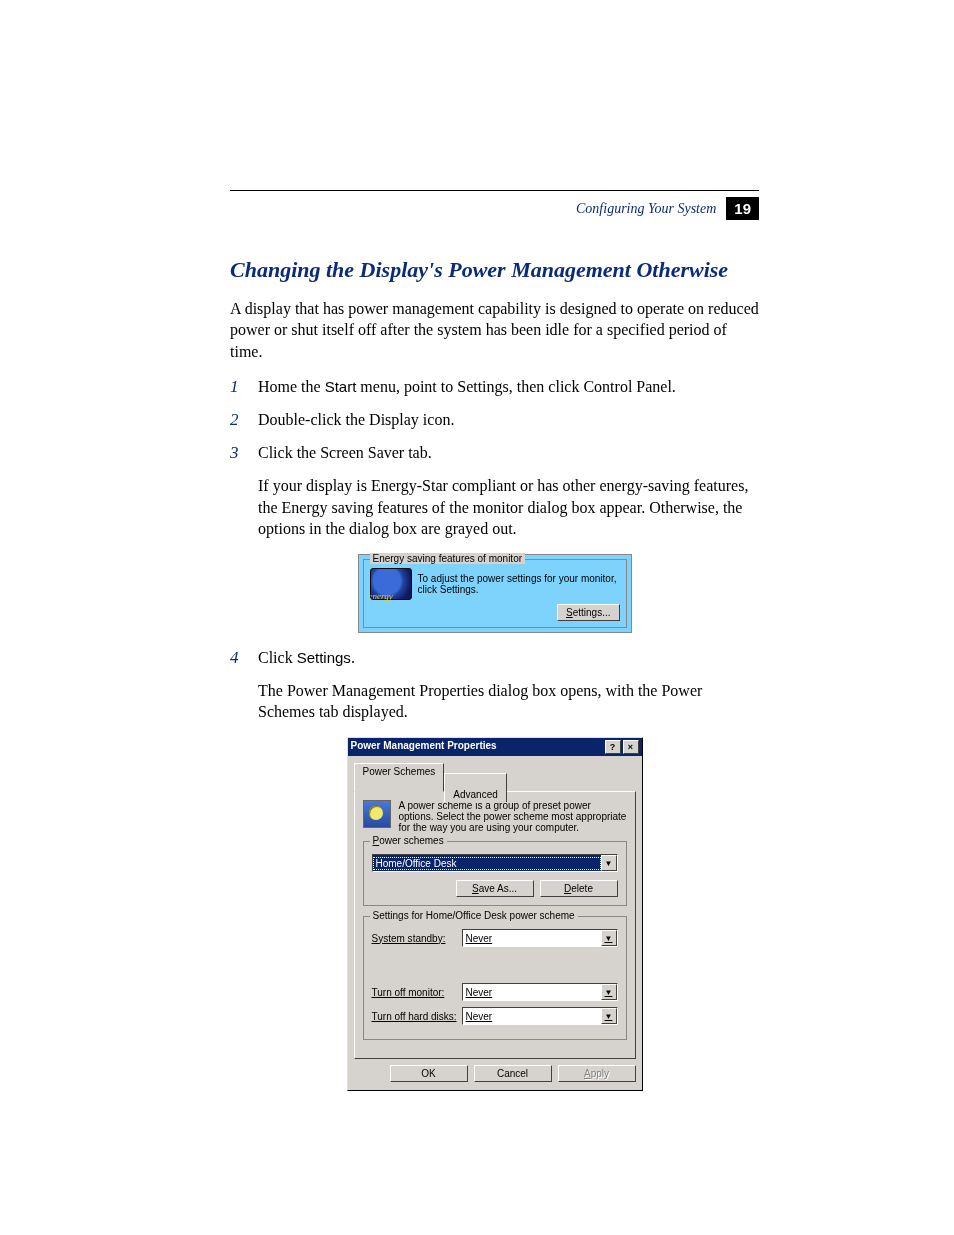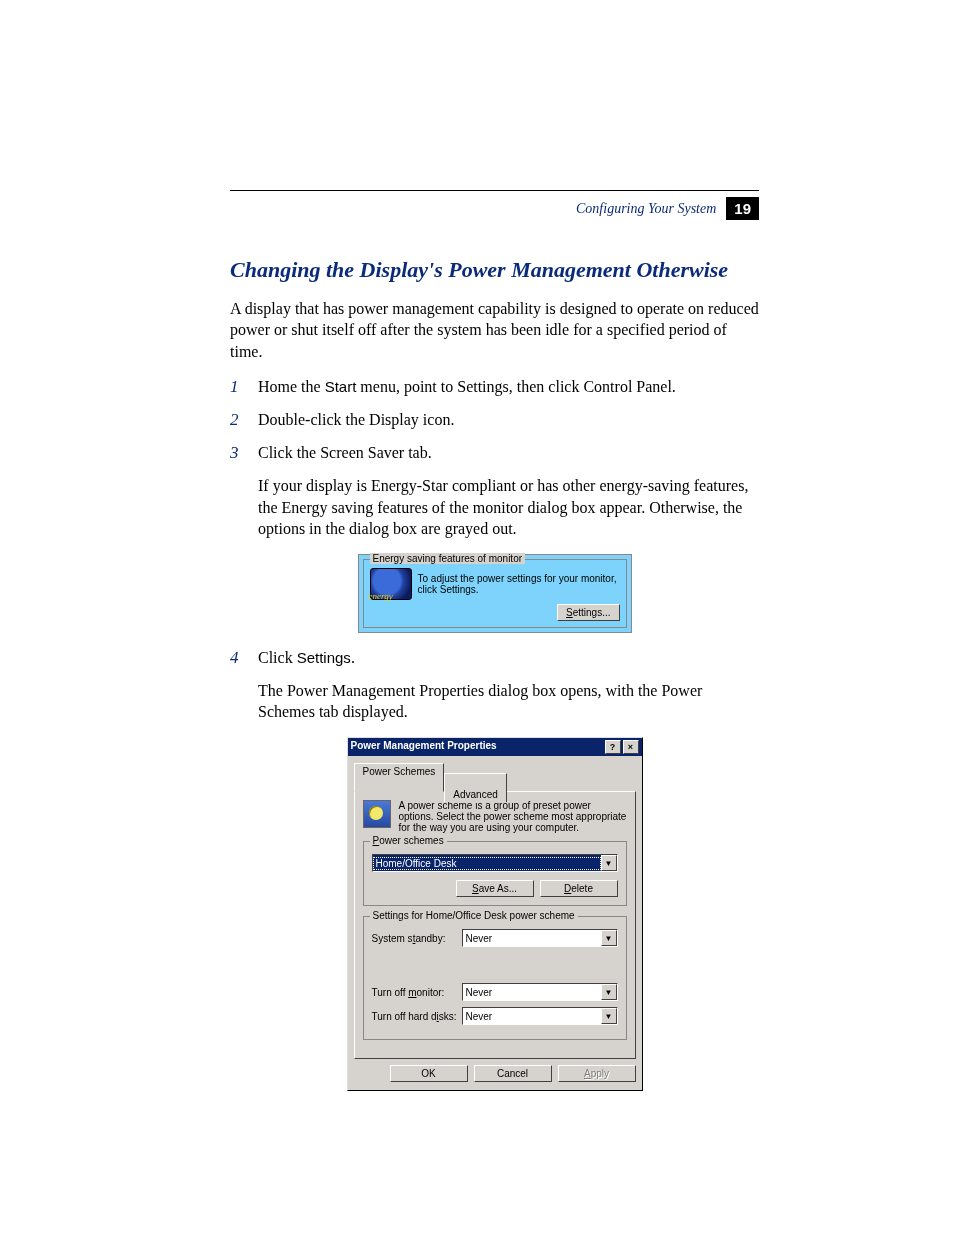--- a/index.html
+++ b/index.html
@@ -309,21 +309,21 @@
         </div>
         <div class="combo sel">
           <div class="text">Home/Office Desk</div>
           <div class="drop">▼</div>
         </div>
         <div class="btnrow">
           <div class="btn-classic btn-w"><span class="u">S</span>ave As...</div>
           <div class="btn-classic btn-w"><span class="u">D</span>elete</div>
         </div>
       </div>
-      <div class="groupbox" style="">
+      <div class="groupbox" style="text-decoration:underline;">
         <div class="gtitle">Settings for Home/Office Desk power scheme</div>
         <div class="formrow">
           <div class="label-col">System s<span class="u">t</span>andby:</div>
           <div class="combo">
             <div class="text">Never</div>
             <div class="drop">▼</div>
           </div>
         </div>
         <div class="spacer-block"></div>
         <div class="formrow">

